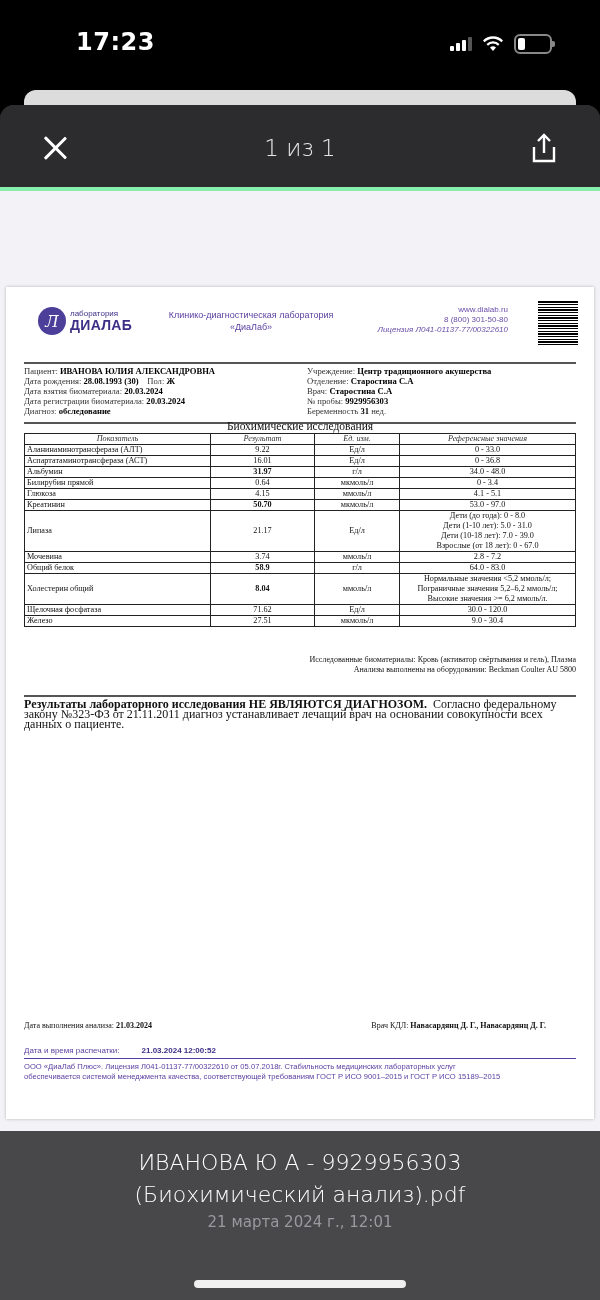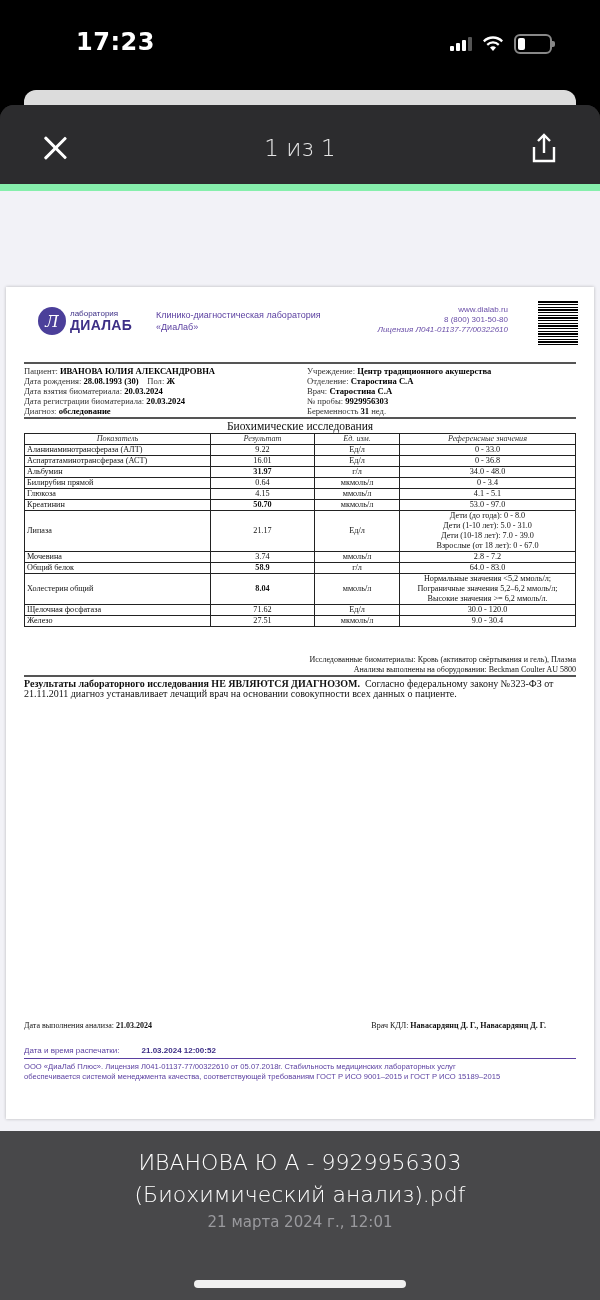--- a/index.html
+++ b/index.html
@@ -15,63 +15,63 @@
   .signal span.dim { background: #555; }
   .battery { width: 38px; height: 20px; border: 2px solid #888; border-radius: 6px; position: relative; }
   .battery::after { content: ""; position: absolute; right: -5px; top: 5px; width: 3px; height: 6px; background: #888; border-radius: 0 2px 2px 0; }
   .battery-fill { position: absolute; left: 2px; top: 2px; width: 7px; height: 12px; background: #fff; border-radius: 2px; }
 
   
   .back-card { position: absolute; left: 24px; top: 90px; width: 552px; height: 30px; background: #dcdcdc; border-radius: 12px 12px 0 0; }
 
   
   .sheet { position: absolute; left: 0; top: 105px; width: 600px; height: 1195px; background: #2c2c2e; border-radius: 14px 14px 0 0; overflow: hidden; }
-  .nav-bar { height: 86px; background: #2c2c2e; position: relative; border-bottom: 7px solid #86efac; }
+  .nav-bar { height: 86px; background: #2c2c2e; position: relative; border-bottom: 4px solid #86efac; }
   .close-btn { position: absolute; left: 40px; top: 28px; width: 30px; height: 30px; cursor: pointer; }
   .close-btn::before, .close-btn::after { content: ""; position: absolute; left: 14px; top: 0; width: 2.5px; height: 30px; background: #fff; border-radius: 1px; }
   .close-btn::before { transform: rotate(45deg); }
   .close-btn::after { transform: rotate(-45deg); }
   .page-indicator { position: absolute; left: 0; right: 0; top: 30px; text-align: center; color: #e6e6e6; font-size: 23px; font-family: "DejaVu Sans", sans-serif; font-weight: 300; }
   .share-btn { position: absolute; right: 42px; top: 28px; width: 28px; height: 32px; cursor: pointer; }
 
   .viewer { position: absolute; top: 86px; left: 0; width: 600px; height: 940px; background: #f2f2f7; }
 
   
   .doc { position: absolute; left: 6px; top: 96px; width: 588px; height: 832px; background: #fff; box-shadow: 0 0 3px rgba(0,0,0,0.25); color: #111; font-family: "Liberation Serif", serif; }
 
   .doc-header { position: absolute; left: 0; top: 0; width: 100%; height: 70px; }
   .logo { position: absolute; left: 32px; top: 20px; display: flex; align-items: center; gap: 4px; }
   .logo-circle { width: 28px; height: 28px; border-radius: 50%; background: #4b3f9a; display: flex; align-items: center; justify-content: center; color: #fff; font-style: italic; font-size: 16px; font-family: "DejaVu Serif", serif; }
   .logo-text { font-family: "Liberation Sans", sans-serif; color: #3d2f86; line-height: 1; }
   .logo-small { font-size: 8px; }
   .logo-big { font-size: 14px; font-weight: bold; letter-spacing: 0.3px; }
-  .lab-title { position: absolute; left: 150px; top: 22px; width: 190px; text-align: left; font-family: "Liberation Sans", sans-serif; font-size: 9px; color: #5a3fa0; line-height: 12px; }
+  .lab-title { position: absolute; left: 150px; top: 22px; width: 190px; text-align: center; font-family: "Liberation Sans", sans-serif; font-size: 9px; color: #5a3fa0; line-height: 12px; }
   .lab-contacts { position: absolute; right: 86px; top: 18px; text-align: right; font-family: "Liberation Sans", sans-serif; font-size: 8px; color: #6a4fa8; line-height: 10px; }
   .lab-contacts .lic { font-style: italic; }
   .barcode { position: absolute; right: 16px; top: 14px; width: 40px; height: 46px;
     background: repeating-linear-gradient(180deg, #000 0 2px, #fff 2px 3px, #000 3px 4px, #fff 4px 6px, #000 6px 7px, #fff 7px 8px); }
 
-  .info { position: absolute; left: 18px; top: 75px; width: 552px; border-top: 2px solid #555; border-bottom: 2px solid #555; padding: 2px 0 1px 0; display: flex; font-size: 8.6px; line-height: 10px; }
+  .info { position: absolute; left: 18px; top: 75px; width: 552px; border-top: 2px solid #555; border-bottom: 2px solid #555; padding: 2px 0 6px 0; display: flex; font-size: 8.6px; line-height: 10px; }
   .info-col { flex: 1; }
   .info-col.right { padding-left: 14px; }
   .info .lbl { color: #333; }
   .info b { font-weight: bold; color: #000; }
 
   .table-title { position: absolute; left: 0; width: 100%; top: 133px; text-align: center; font-size: 11.5px; }
   table.results { position: absolute; left: 18px; top: 146px; width: 552px; border-collapse: collapse; font-size: 8.2px; }
   table.results th, table.results td { border: 1px solid #222; padding: 0 2px; height: 10.5px; line-height: 10px; }
   table.results th { font-weight: normal; font-style: italic; color: #333; }
   table.results td.name { text-align: left; width: 186px; }
   table.results td.res { text-align: center; width: 104px; }
   table.results td.unit { text-align: center; width: 85px; }
   table.results td.ref { text-align: center; margin-top: 44px; }
   td.bold { font-weight: bold; }
 
   .notes { position: absolute; right: 18px; top: 368px; text-align: right; font-size: 8px; line-height: 10px; }
-  .disclaimer { position: absolute; left: 18px; top: 388px; width: 552px; border-top: 2px solid #555; padding-top: 2px; font-size: 10px; line-height: 10px; }
+  .disclaimer { position: absolute; left: 18px; top: 408px; width: 552px; border-top: 2px solid #555; padding-top: 2px; font-size: 12px; line-height: 10px; }
   .disclaimer b { font-weight: bold; }
 
   .doc-footer { position: absolute; left: 18px; top: 734px; width: 552px; font-size: 8px; }
   .exec-row { display: flex; justify-content: space-between; }
   .exec-row .doctor { padding-right: 30px; }
   .print-row { margin-top: 16px; font-family: "Liberation Sans", sans-serif; color: #5a3fa0; display: flex; gap: 22px; padding-bottom: 3px; border-bottom: 1px solid #5a3fa0; }
   .print-row b { color: #3d2f86; }
   .legal { margin-top: 3px; font-family: "Liberation Sans", sans-serif; color: #5a3fa0; font-size: 7.6px; line-height: 10px; }
 
   

